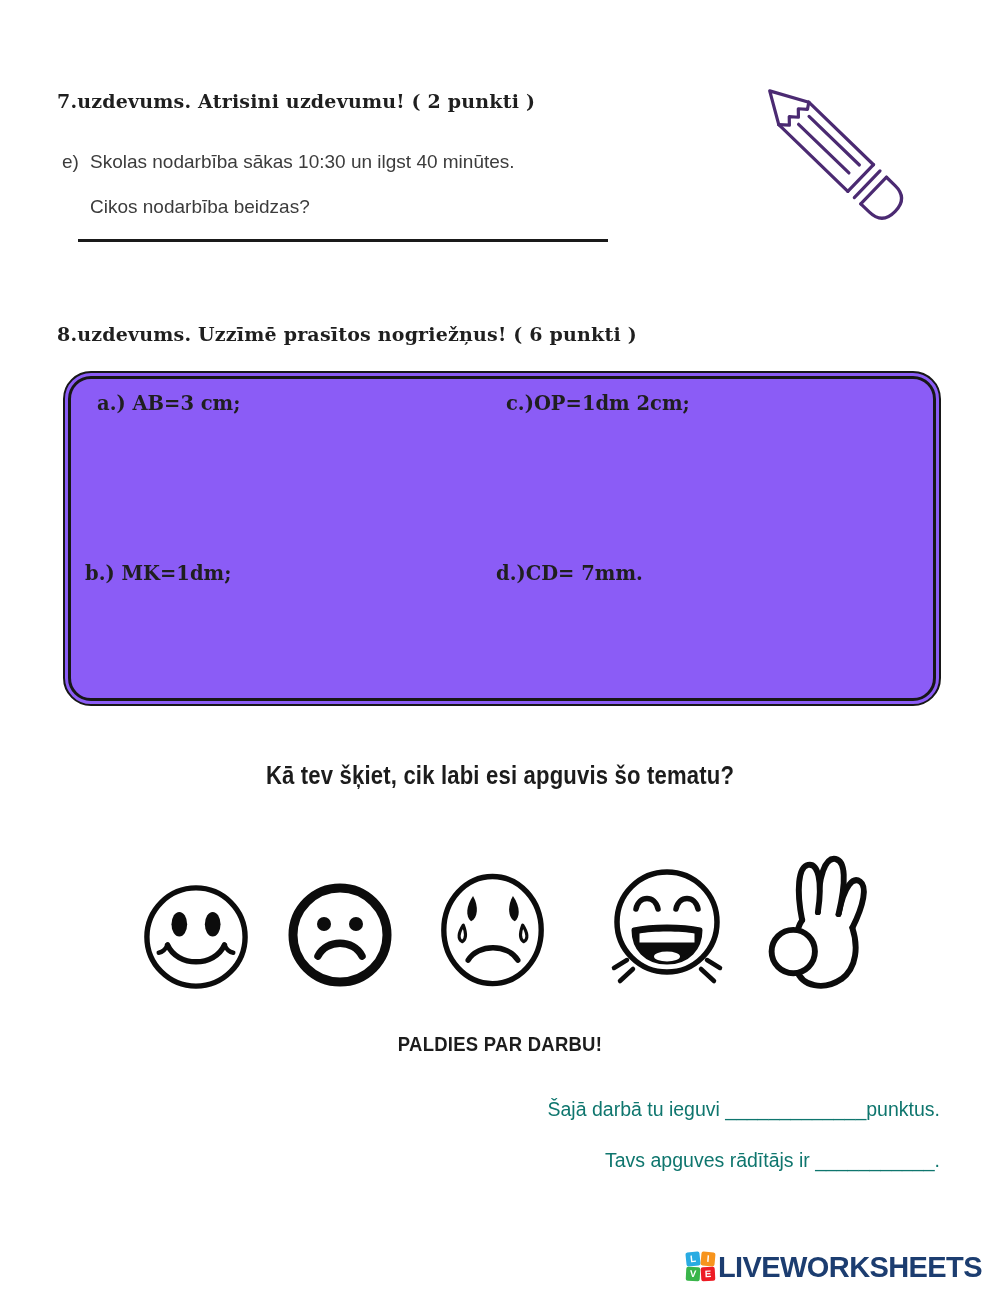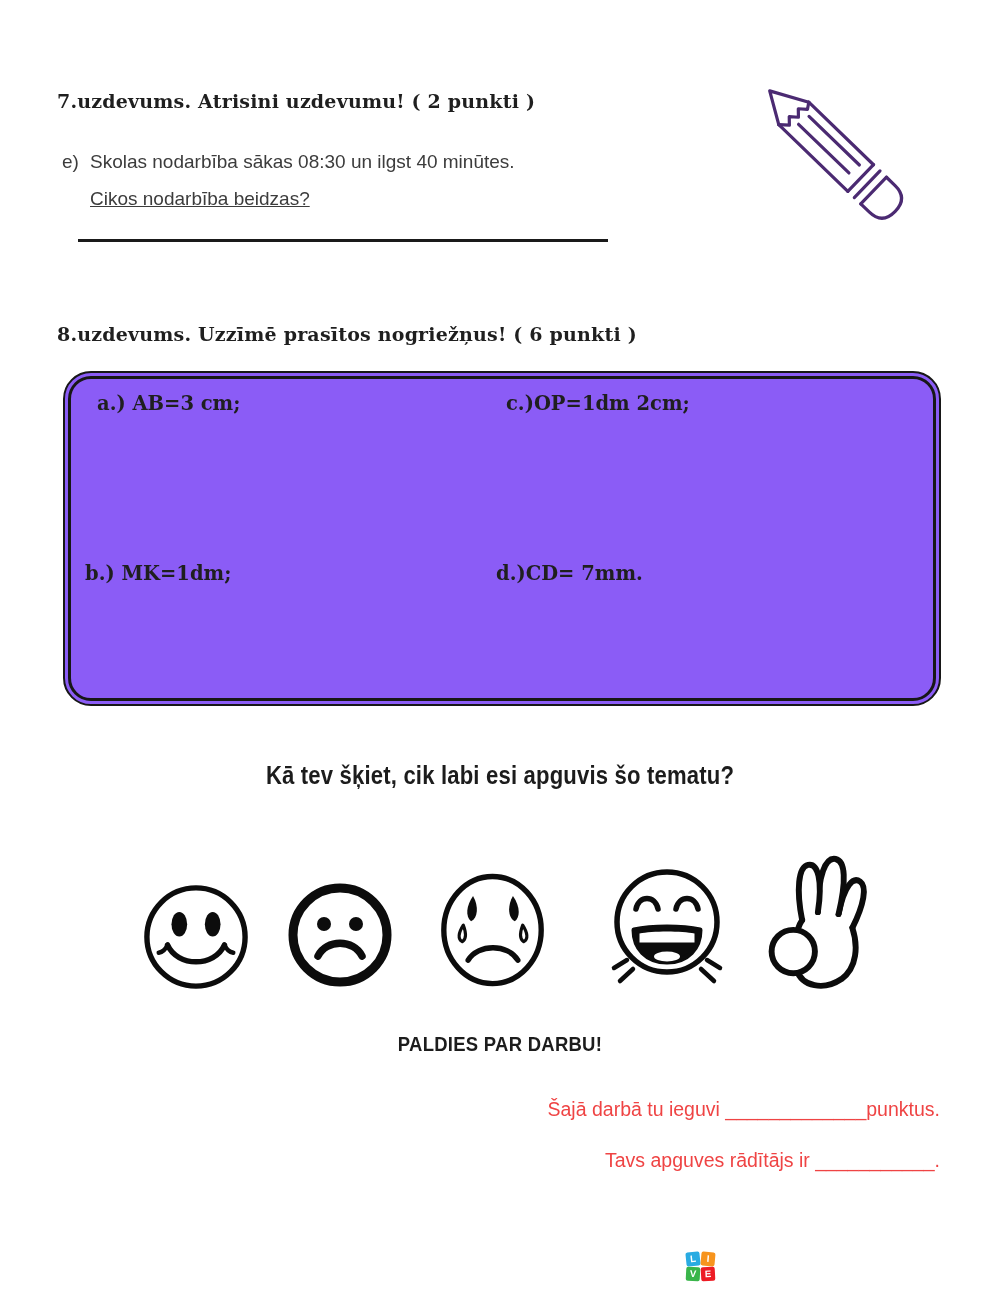--- a/index.html
+++ b/index.html
@@ -16,21 +16,21 @@
   .answer-line { height:3px; background:#1a1a1a; }
   .box-outer { border:2.5px solid #171717; border-radius:28px; background:#8b5cf6; }
   .box-inner { position:absolute; inset:3px; border:3.5px solid #171717; border-radius:23px; }
   .box-label { font-size:19.5px; white-space:nowrap; }
   .condensed {
     width:100%; text-align:center; font-weight:bold; white-space:nowrap;
     transform:scaleX(0.85); transform-origin:50% 50%; color:#1c1c1c;
   }
   .feedback-q { font-size:26px; letter-spacing:0.2px; }
   .thanks { font-size:21px; transform:scaleX(0.88); letter-spacing:0.3px; }
-  .results-line { font-size:19.5px; color:#ef4444; text-align:right; white-space:nowrap; }
+  .results-line { font-size:19.5px; color:#0f766e; text-align:right; white-space:nowrap; }
   .emoji { position:absolute; }
   .logo { display:flex; align-items:flex-start; }
   .logo-squares { display:grid; grid-template-columns:14px 14px; grid-gap:1px; width:29px; margin-top:3px; }
   .logo-sq {
     width:14px; height:14px; border-radius:2px; color:#fff; font-size:9.5px; font-weight:bold;
     line-height:14px; text-align:center; font-family:"Liberation Sans",sans-serif;
   }
   .sq-l { background:#29abe2; transform:rotate(-6deg); }
   .sq-i { background:#f7941d; transform:rotate(5deg); }
   .sq-v { background:#39b54a; transform:rotate(3deg); }
@@ -42,23 +42,23 @@
 </style>
 </head>
 <body>
 
 <div class="page">
 
   <div class="abs slab h-task" style="left:57px; top:90px;">7.uzdevums. Atrisini uzdevumu! ( 2 punkti )</div>
 
   <div class="abs body-text task7-row" style="left:62px; top:151px;">
     <span class="itm">e)</span>
-    <span>Skolas nodarbība sākas 08:30 un ilgst 40 minūtes.</span>
+    <span>Skolas nodarbība sākas 10:30 un ilgst 40 minūtes.</span>
   </div>
-  <div class="abs body-text" style="left:90px; top:188px;text-decoration:underline;">Cikos nodarbība beidzas?</div>
+  <div class="abs body-text" style="left:90px; top:196px;">Cikos nodarbība beidzas?</div>
 
   <div class="abs answer-line" style="left:78px; top:239px; width:530px;"></div>
 
   <div class="abs" style="left:733px; top:52px; width:200px; height:200px;">
     <svg width="200" height="200" viewBox="0 0 200 200" fill="none">
       <g transform="rotate(44 100 100)" stroke="#4b2a72" stroke-width="3.2" stroke-linejoin="round" stroke-linecap="round">
 
         <path d="M12 100 L48 81 M12 100 L42 118"></path>
         <path d="M48 81 L52 87 L45 93 L51 99 L44 105 L50 111 L42 118"></path>
 
@@ -143,15 +143,16 @@
   <div class="abs results-line" style="right:60px; top:1098px;">Šajā darbā tu ieguvi _____________punktus.</div>
   <div class="abs results-line" style="right:60px; top:1149px;">Tavs apguves rādītājs ir ___________.</div>
 
   <div class="abs logo" style="left:686px; top:1249px;">
     <div class="logo-squares">
       <div class="logo-sq sq-l">L</div>
       <div class="logo-sq sq-i">I</div>
       <div class="logo-sq sq-v">V</div>
       <div class="logo-sq sq-e">E</div>
     </div>
+    <div class="logo-text">LIVEWORKSHEETS</div>
   </div>
 
 </div>
 
 </body></html>

